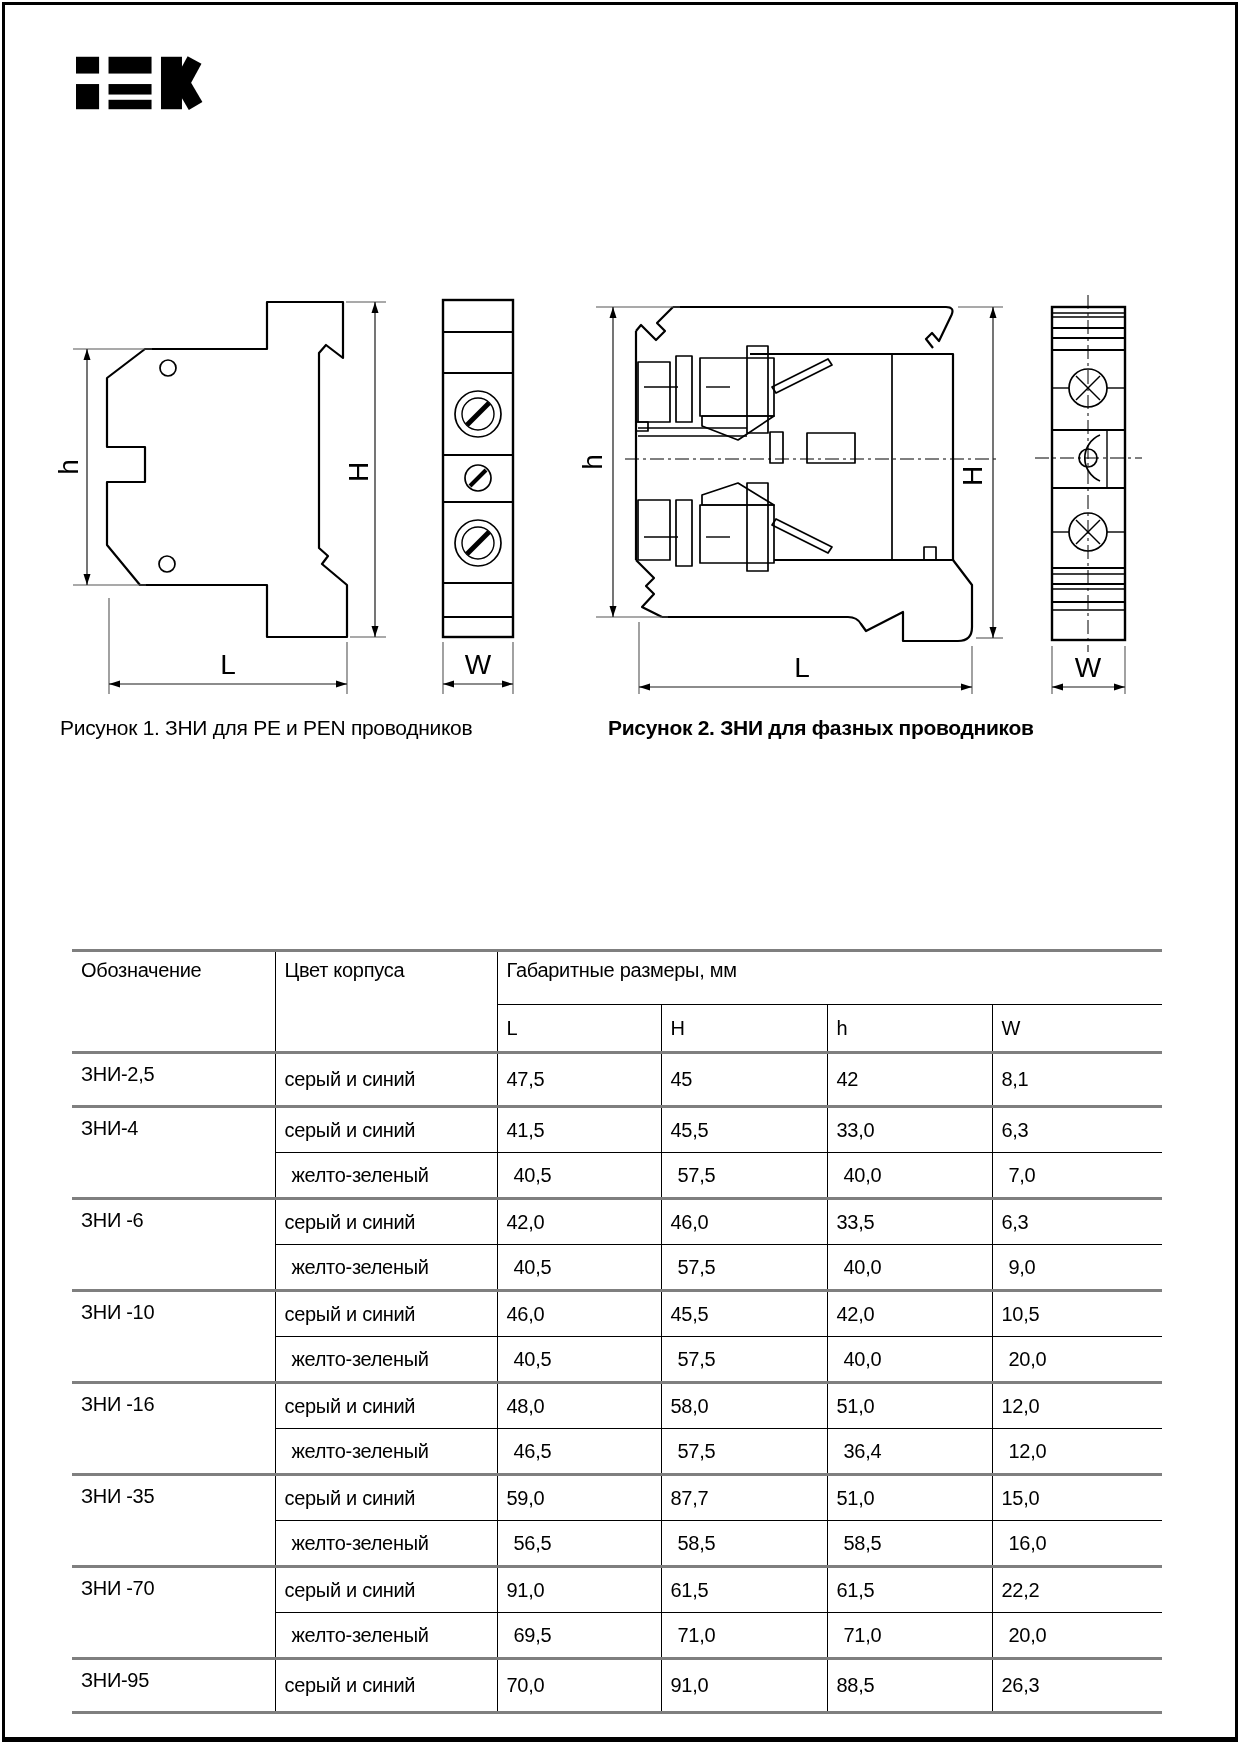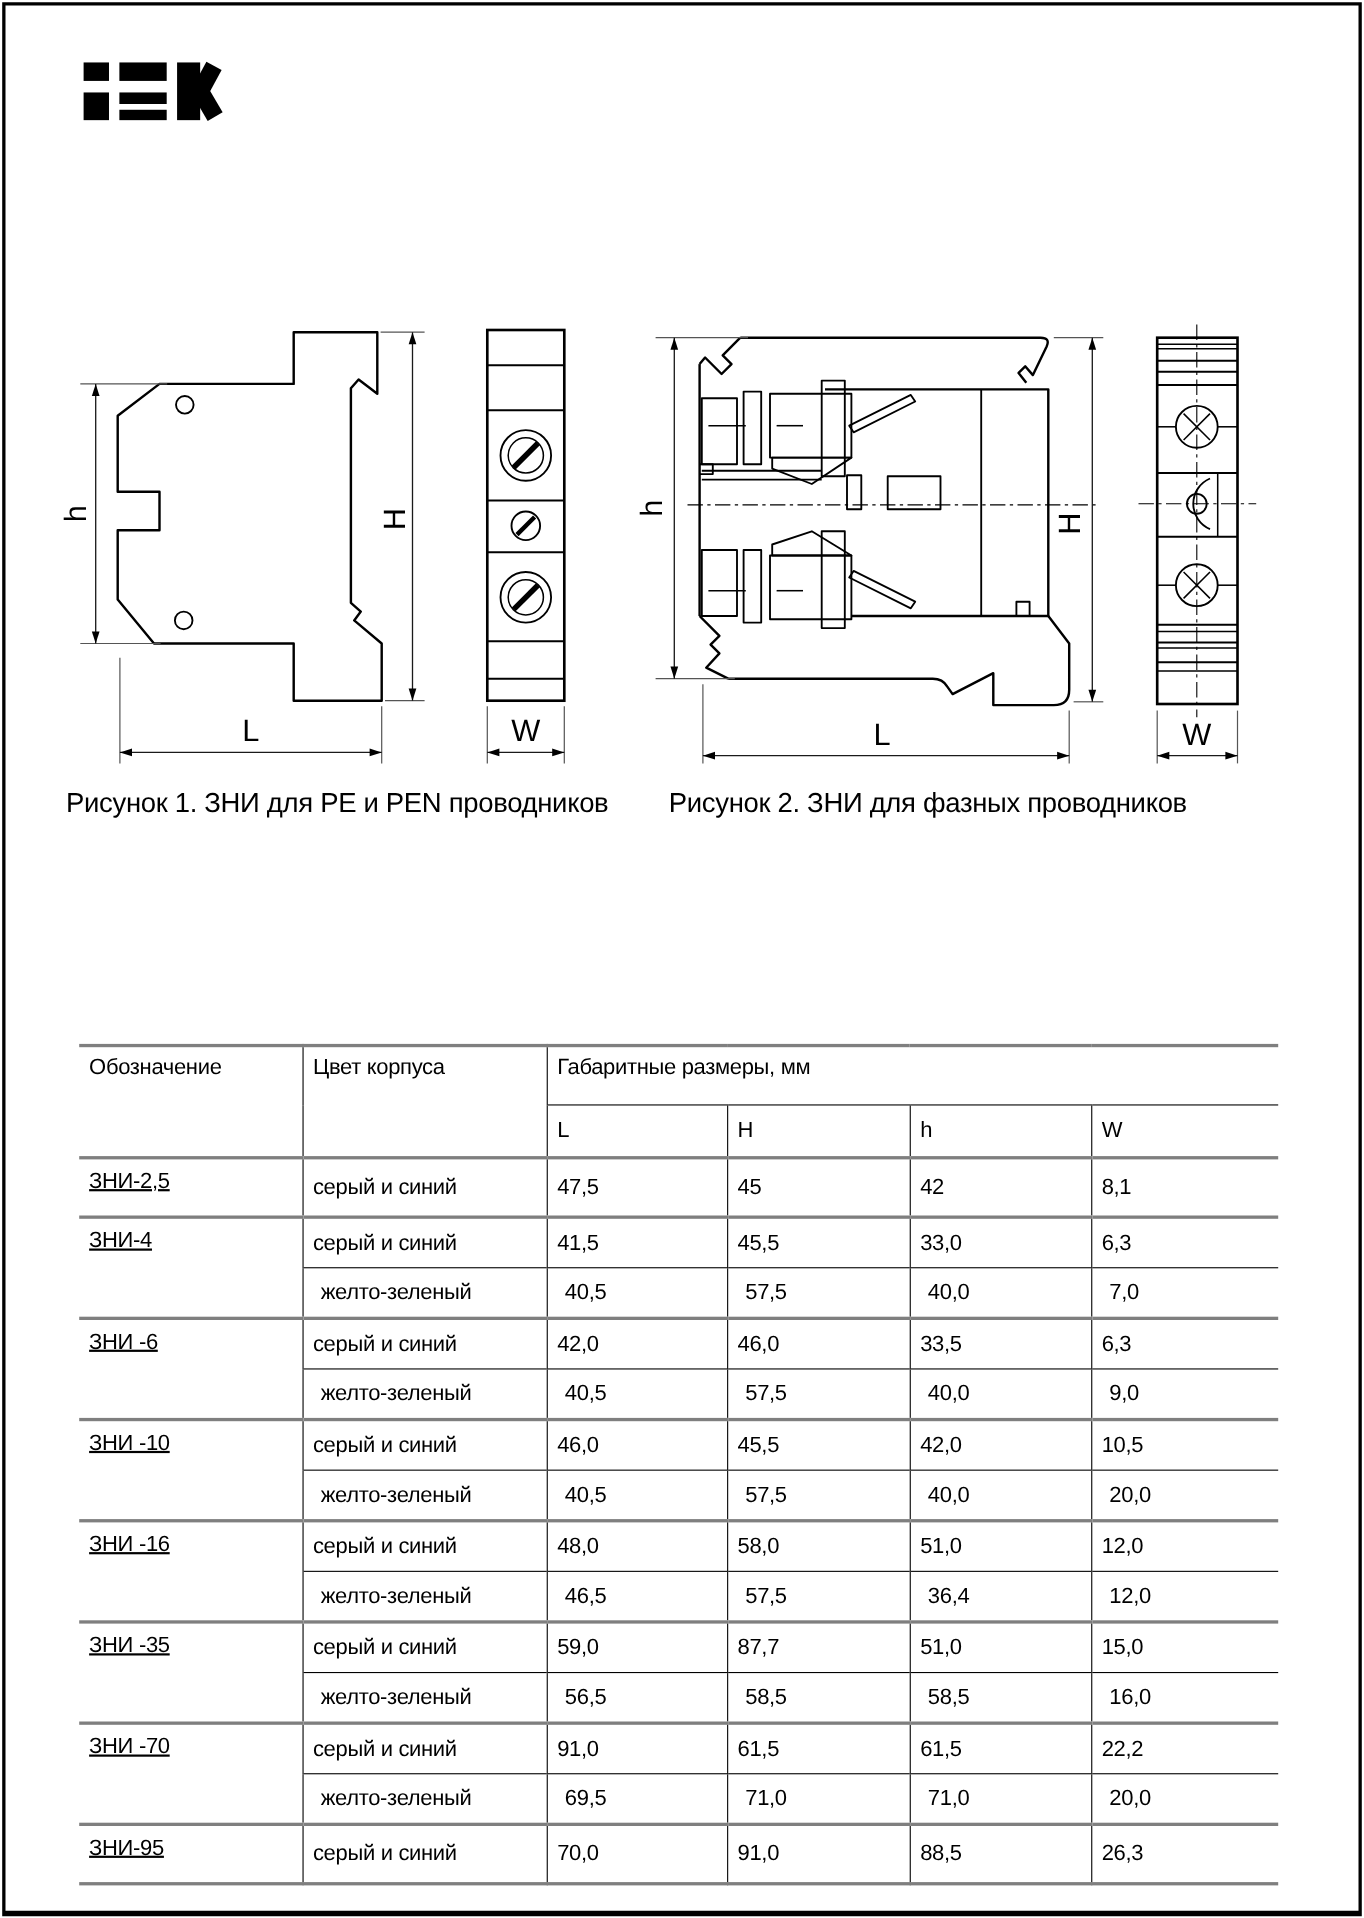--- a/index.html
+++ b/index.html
@@ -1,20 +1,20 @@
 <!DOCTYPE html>
 <html><head>
 <meta charset="utf-8">
 <style>
   html,body{margin:0;padding:0;background:#fff;}
   .page{position:relative;width:1240px;height:1744px;background:#fff;overflow:hidden;
         font-family:"Liberation Sans",sans-serif;color:#000;}
   .frame{position:absolute;inset:2px;border:3px solid #000;border-bottom-width:5px;pointer-events:none;}
   .abs{position:absolute;}
-  .caption{position:absolute;top:716px;font-size:25px;letter-spacing:-0.3px;white-space:nowrap;text-align:center;}
+  .caption{position:absolute;top:716px;font-size:21px;letter-spacing:-0.3px;white-space:nowrap;text-align:center;}
   
   svg{overflow:visible;}
   .ol{fill:none;stroke:#000;stroke-width:2.2;stroke-linejoin:round;}
   .ol2{fill:none;stroke:#000;stroke-width:1.7;stroke-linejoin:round;}
   .fv{fill:none;stroke:#000;stroke-width:2.4;}
   .sec{stroke:#000;stroke-width:1.8;}
   .thin{stroke:#000;stroke-width:1.4;fill:none;}
   .dim{stroke:#1a1a1a;stroke-width:1.2;fill:none;}
   .tick{stroke:#555;stroke-width:1.1;}
   .cl{stroke:#000;stroke-width:1;fill:none;stroke-dasharray:14 4 3 4;}
@@ -25,21 +25,21 @@
   #dim-table{position:absolute;left:72px;top:925px;border-collapse:collapse;table-layout:fixed;
              border-top:3px solid #7f7f7f;border-bottom:3px solid #7f7f7f;margin-top:24px;}
   #dim-table th,#dim-table td{font-family:"Liberation Sans",sans-serif;font-size:20px;font-weight:normal;
              text-align:left;padding:2px 6px 2px 9px;letter-spacing:-0.3px;overflow:hidden;white-space:nowrap;}
   #dim-table .vline{border-left:1.5px solid #000;}
   #dim-table tr.hrow1 th{height:43px;vertical-align:top;padding-top:7px;}
   #dim-table tr.hrow2 th{height:42px;vertical-align:middle;border-top:1.5px solid #000;}
   #dim-table tbody td{height:40px;vertical-align:middle;}
   #dim-table tr.group-start td{border-top:3px solid #7f7f7f;}
   #dim-table tr.sub-row td{border-top:1.5px solid #000;padding-left:16px;}
-  #dim-table td.c1{vertical-align:top;padding-top:9px;text-decoration:underline;}
+  #dim-table td.c1{vertical-align:top;padding-top:9px;}
 </style>
 </head>
 <body>
 
 <div class="page">
   <div class="frame"></div>
 
   <svg class="abs" style="left:76px;top:56px;" width="128" height="54" viewBox="0 0 122 50">
     <rect class="blk" x="0" y="0" width="22" height="16"></rect>
     <rect class="blk" x="0" y="26" width="22" height="24"></rect>
@@ -215,21 +215,21 @@
       <line class="tick" x1="522" y1="396" x2="522" y2="444"></line>
       <line class="tick" x1="595" y1="396" x2="595" y2="444"></line>
       <line class="dim" x1="522" y1="437" x2="595" y2="437"></line>
       <polygon class="arr" points="522,437 533,433.5 533,440.5"></polygon>
       <polygon class="arr" points="595,437 584,433.5 584,440.5"></polygon>
       <text class="dimtxt" text-anchor="middle" x="558" y="427">W</text>
     </g>
   </svg>
 
   <div class="caption" style="left:60px;">Рисунок 1. ЗНИ для PE и PEN проводников</div>
-  <div class="caption" style="left:608px;">Рисунок 2. ЗНИ для фазных проводников</div>
+  <div class="caption" style="left:608px;font-weight:bold;">Рисунок 2. ЗНИ для фазных проводников</div>
 
   <table id="dim-table">
       <colgroup>
         <col style="width: 203px;">
         <col style="width: 222px;">
         <col style="width: 164px;">
         <col style="width: 166px;">
         <col style="width: 165px;">
         <col style="width: 170px;">
       </colgroup>

